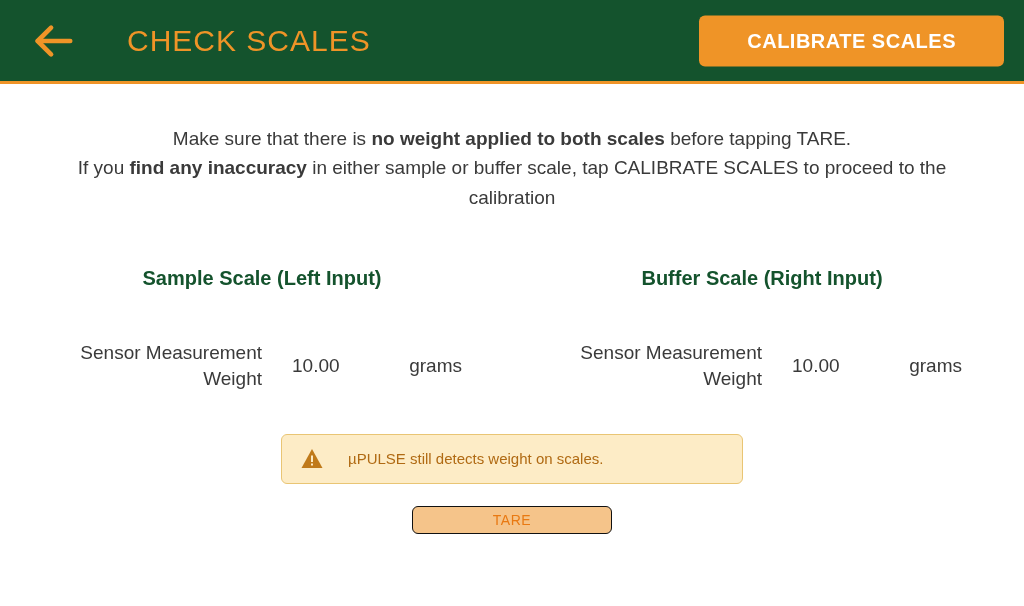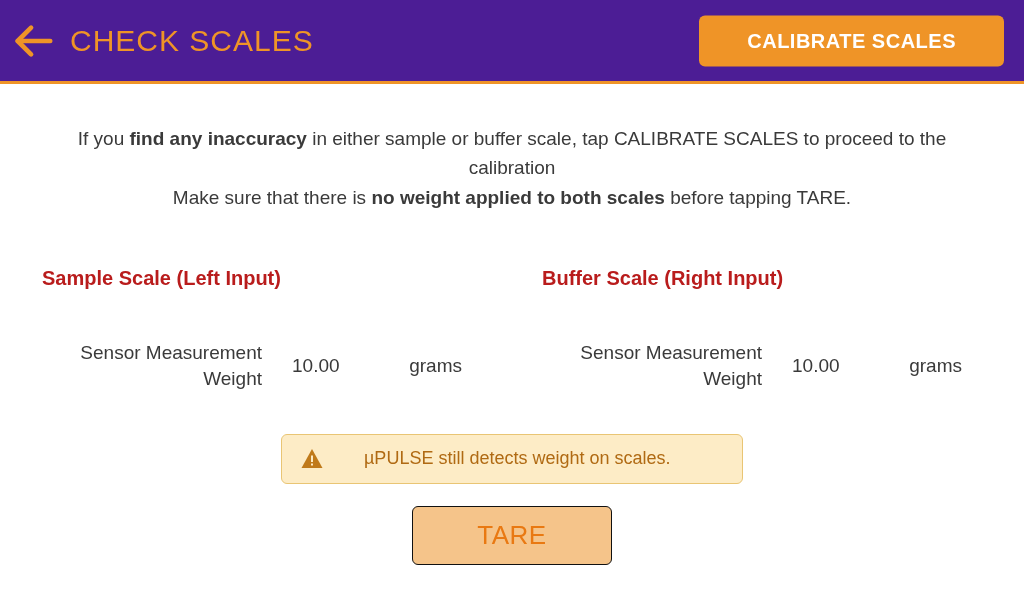--- a/index.html
+++ b/index.html
@@ -1,24 +1,25 @@
 <!DOCTYPE html>
 <html><head>
 <meta charset="utf-8">
 <style>
   * { box-sizing: border-box; margin: 0; padding: 0; }
   html, body { width: 1024px; height: 606px; font-family: Arial, Helvetica, sans-serif; background: #fff; color: #3a3a3a; }
   .topbar {
     height: 84px;
-    background: #4c1d95;
+    background: #14532d;
     display: flex;
     align-items: center;
-    padding: 0 8px;
+    padding: 0 28px;
     border-bottom: 3px solid #ef9427;
     position: relative;
+    gap: 37px;
   }
   .back-btn {
     width: 50px; height: 50px;
     display: flex; align-items: center; justify-content: center;
     color: #ef9427;
     cursor: pointer;
     margin-right: 12px;
   }
   .back-btn svg { width: 46px; height: 46px; }
   .title {
@@ -57,23 +58,23 @@
   .scales {
     display: flex;
     justify-content: center;
     gap: 60px;
     margin-top: 55px;
   }
   .scale-col { width: 440px; }
   .scale-title {
     font-size: 20px;
     font-weight: 700;
-    color: #b91c1c;
+    color: #14532d;
     margin-bottom: 50px;
-    text-align: left;
+    text-align: center;
   }
   .scale-row {
     display: flex;
     align-items: center;
     justify-content: center;
     gap: 30px;
     font-size: 19px;
     color: #3a3a3a;
     margin-top: 20px;
   }
@@ -82,59 +83,59 @@
   .scale-unit { min-width: 70px; text-align: right; }
   .warning-box {
     margin: 42px auto 0 auto;
     width: 462px;
     background: #fdecc6;
     border: 1px solid #e9c574;
     border-radius: 6px;
     padding: 12px 18px;
     display: flex;
     align-items: center;
-    gap: 40px;
+    gap: 24px;
     color: #b06a13;
-    font-size: 18px;
+    font-size: 15px;
   }
   .warning-box svg { width: 24px; height: 24px; flex: 0 0 24px; }
   .tare-btn {
     margin: 22px auto 0 auto;
     display: block;
     width: 200px;
-    padding: 13px 0;
+    padding: 5px 0;
     background: #f5c48a;
     border: 1.5px solid #111;
     border-radius: 6px;
     color: #e97912;
-    font-size: 26px;
+    font-size: 14px;
     letter-spacing: 0.5px;
     cursor: pointer;
   }
 </style>
 </head>
 <body>
 
 <div class="topbar">
   <div class="back-btn">
     <svg viewBox="0 0 24 24" fill="none" stroke="currentColor" stroke-width="2.4" stroke-linecap="round" stroke-linejoin="round">
       <line x1="21" y1="12" x2="4" y2="12"></line>
       <polyline points="11 5 4 12 11 19"></polyline>
     </svg>
   </div>
   <div class="title">CHECK SCALES</div>
   <button class="calibrate-btn">CALIBRATE SCALES</button>
 </div>
 
 <div class="content">
   <p class="instr">
-    <span>If you </span><b>find any inaccuracy</b><span> in either sample or buffer scale, tap CALIBRATE SCALES to proceed to the calibration</span>
+    <span>Make sure that there is </span><b>no weight applied to both scales</b><span> before tapping TARE.</span>
   </p>
   <p class="instr">
-    <span>Make sure that there is </span><b>no weight applied to both scales</b><span> before tapping TARE.</span>
+    <span>If you </span><b>find any inaccuracy</b><span> in either sample or buffer scale, tap CALIBRATE SCALES to proceed to the calibration</span>
   </p>
 
   <div class="scales">
     <div class="scale-col">
       <div class="scale-title">Sample Scale (Left Input)</div>
       <div class="scale-row">
         <div class="scale-label">Sensor Measurement Weight</div>
         <div class="scale-val">10.00</div>
         <div class="scale-unit">grams</div>
       </div>

